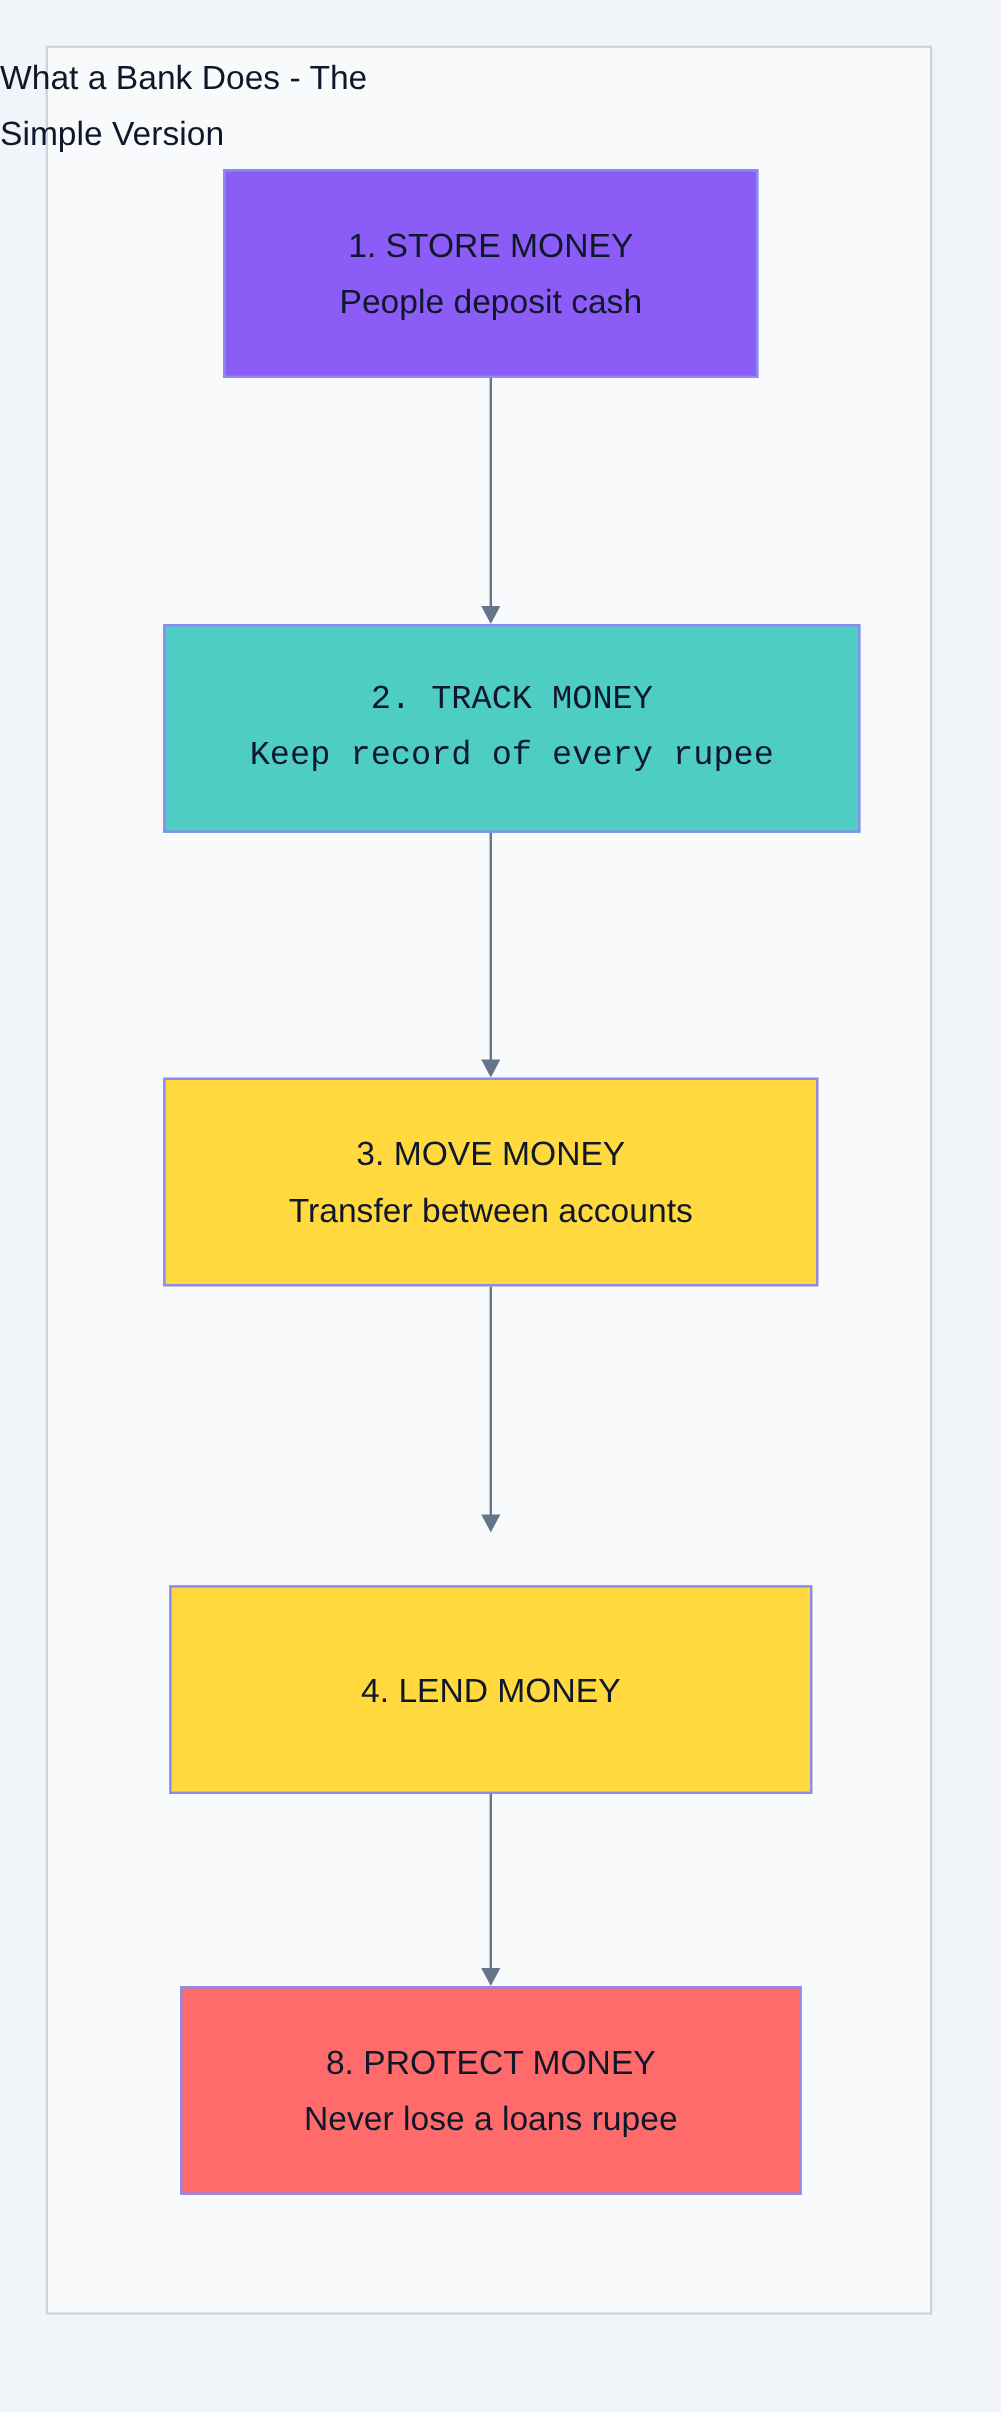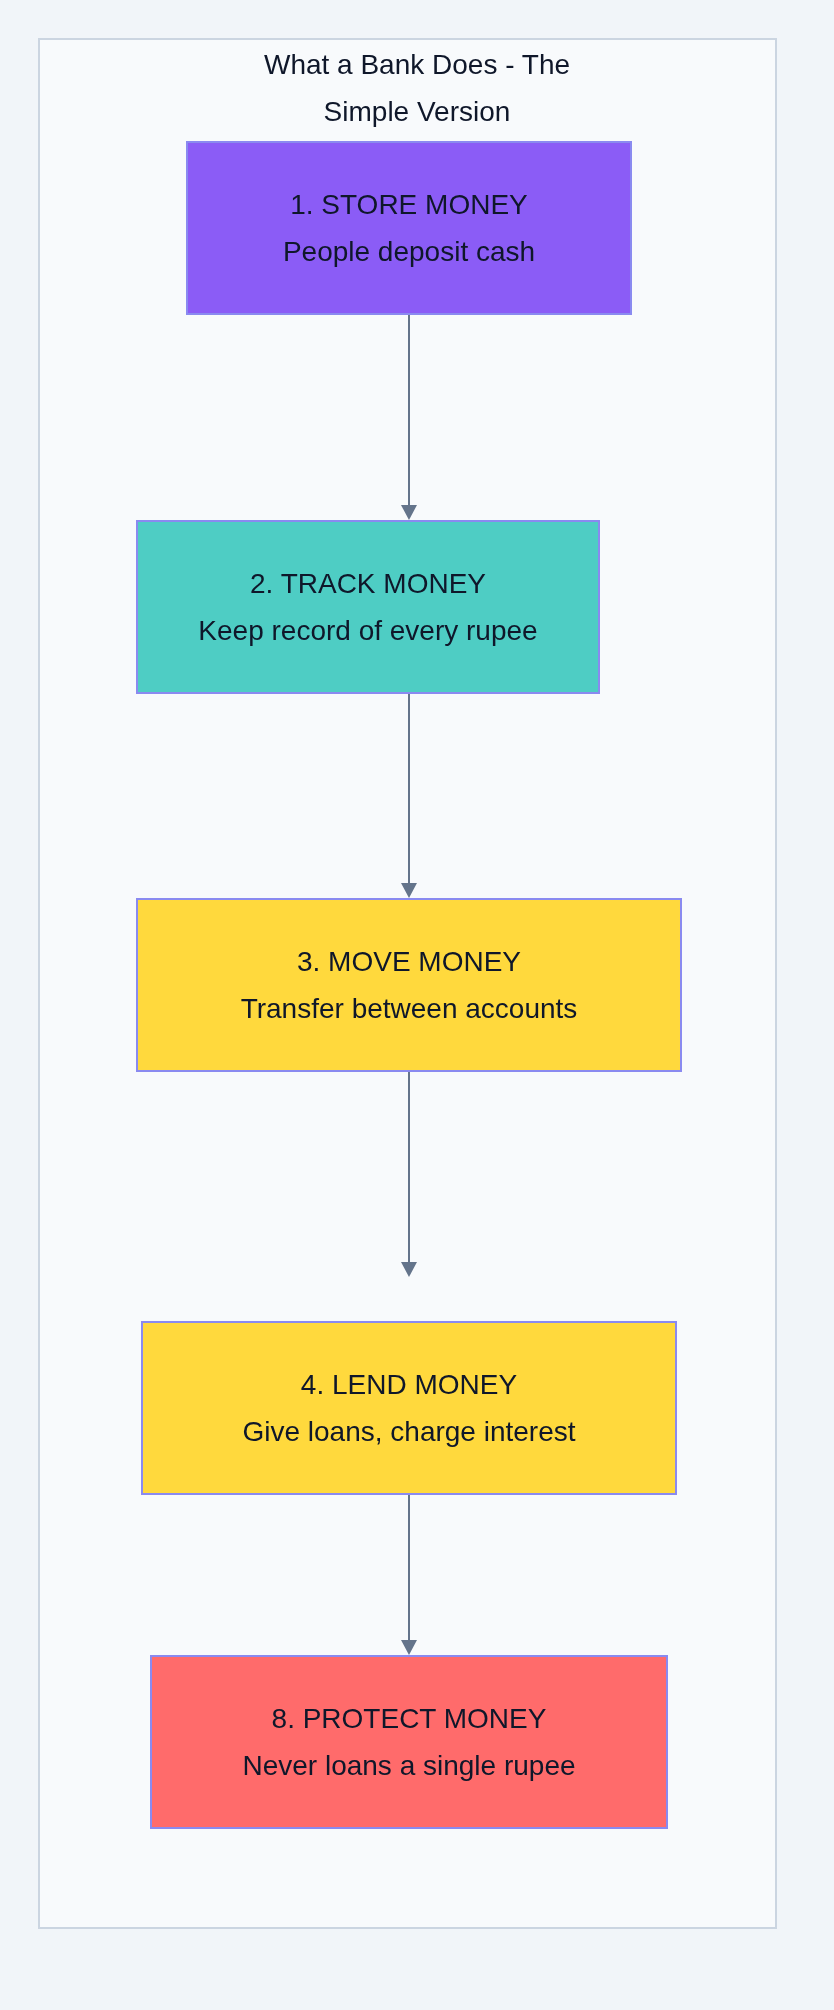--- a/index.html
+++ b/index.html
@@ -23,21 +23,21 @@
       height: 1891px;
       background: #f8fafc;
       border: 2px solid #cbd5e1;
       box-sizing: border-box;
     }
     .title {
       position: absolute;
       left: 0;
       top: 0;
       width: 834px;
-      text-align: center;
+      text-align: left;
       font-size: 28px;
       line-height: 47px;
       padding-top: 41px;
       box-sizing: border-box;
       color: #0f172a;
     }
     .title span {
       display: block;
     }
     .node {
@@ -89,31 +89,30 @@
     <polygon points="401,1262 417,1262 409,1277"></polygon>
     <polygon points="401,1640 417,1640 409,1655"></polygon>
   </g>
 </svg>
 
 <div class="node" style="left:186px; top:141px; width:446px; height:174px; background:#8b5cf6;">
   <span class="label">1. STORE MONEY</span>
   <span class="label">People deposit cash</span>
 </div>
 
-<div class="node" style="left:136px; top:520px; width:464px; height:174px; background:#4ecdc4;">
+<div class="node" style="left:136px; top:520px; width:581px; height:174px; background:#4ecdc4;font-family:Liberation Mono, monospace;">
   <span class="label">2. TRACK MONEY</span>
   <span class="label">Keep record of every rupee</span>
 </div>
 
 <div class="node" style="left:136px; top:898px; width:546px; height:174px; background:#ffd93d;">
   <span class="label">3. MOVE MONEY</span>
   <span class="label">Transfer between accounts</span>
 </div>
 
 <div class="node" style="left:141px; top:1277px; width:536px; height:174px; background:#ffd93d;margin-top:44px;">
   <span class="label">4. LEND MONEY</span>
-  <span class="label">Give loans, charge interest</span>
 </div>
 
 <div class="node" style="left:150px; top:1655px; width:518px; height:174px; background:#ff6b6b;">
   <span class="label">8. PROTECT MONEY</span>
-  <span class="label">Never loans a single rupee</span>
+  <span class="label">Never lose a loans rupee</span>
 </div>
 
 </body></html>

